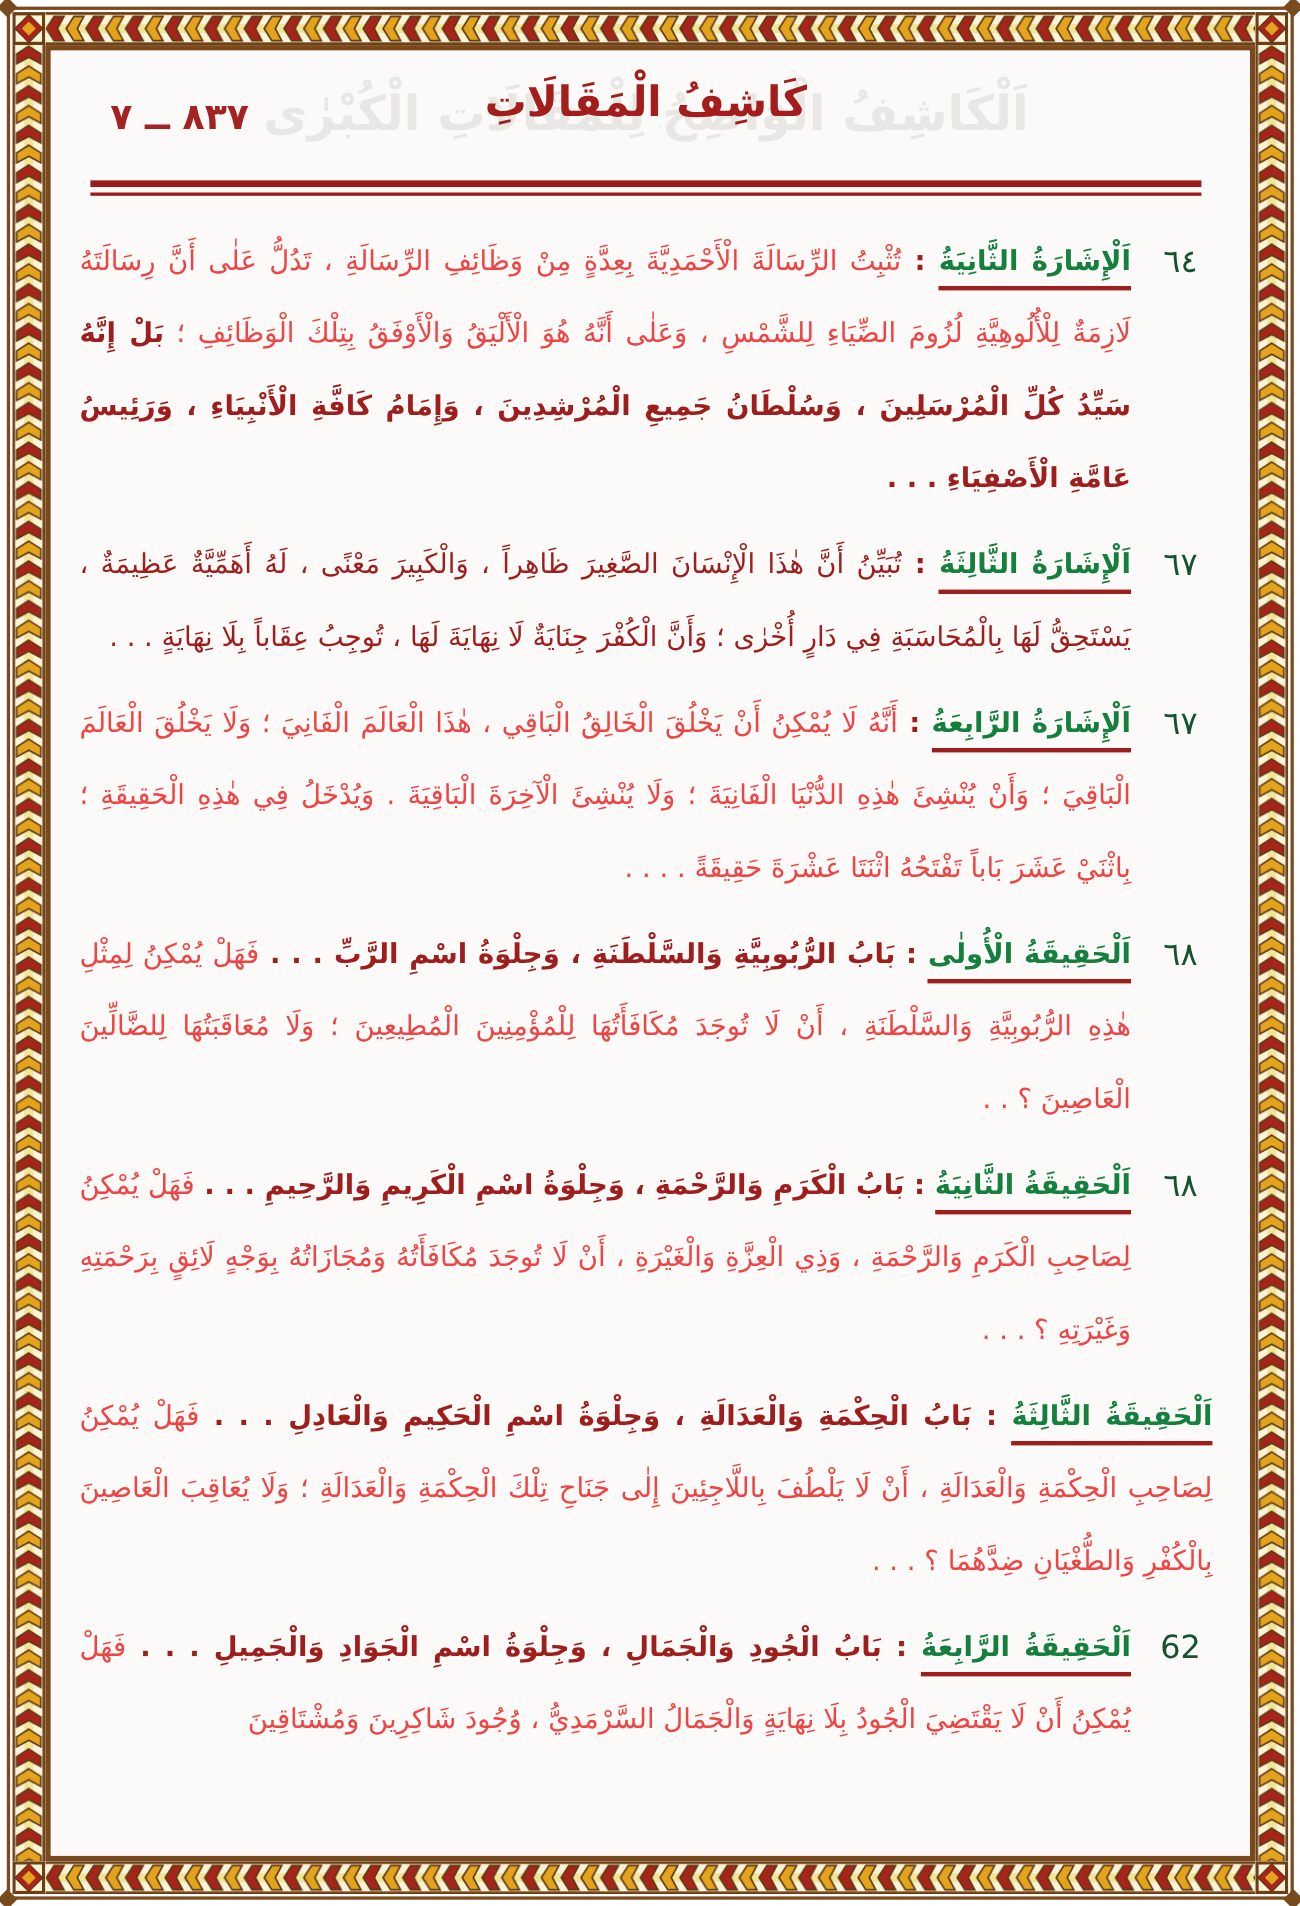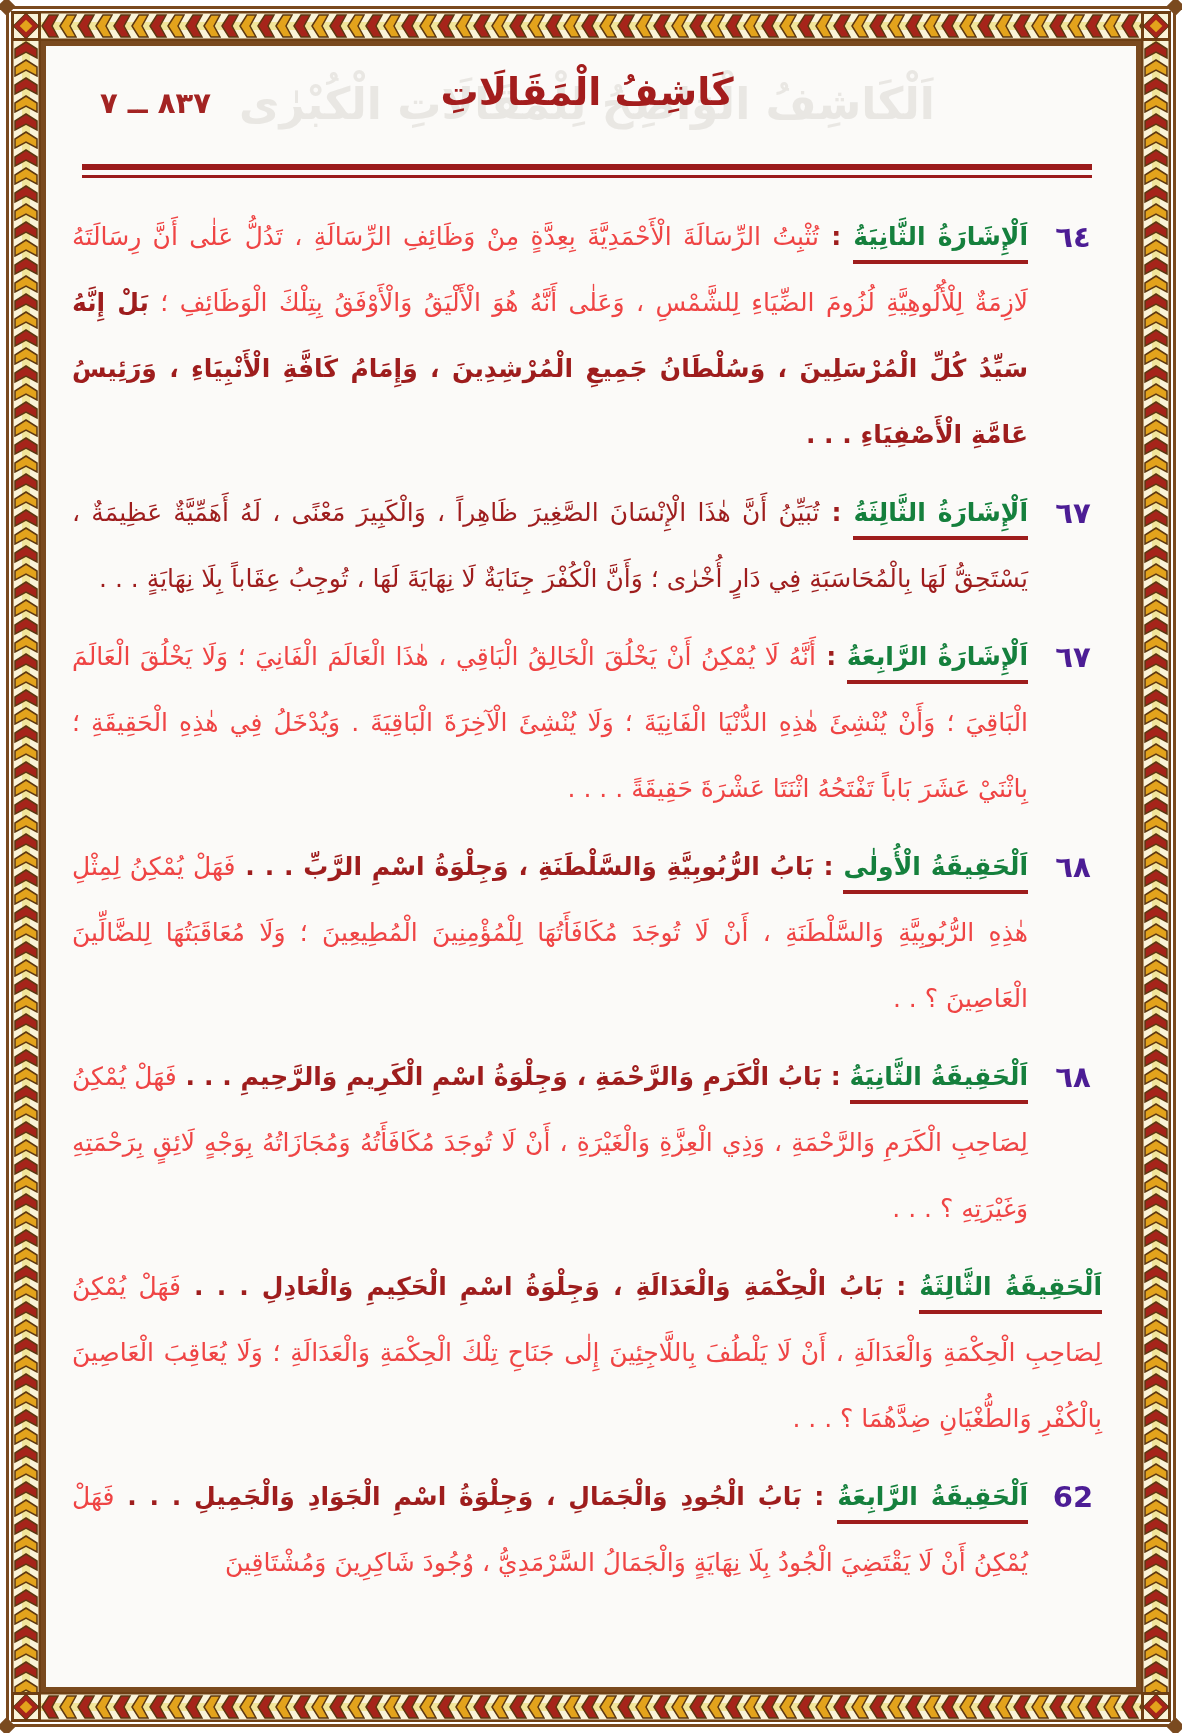--- a/index.html
+++ b/index.html
@@ -32,37 +32,37 @@
     overflow:hidden;
   }
   .header{position:relative;height:96px;}
   .watermark{
     position:absolute;left:0;right:0;top:16px;
     text-align:center;font-size:44px;font-weight:bold;
     color:#E9E7E3;white-space:nowrap;
   }
   .pagenum{
     position:absolute;left:28px;top:24px;
-    font-size:29px;font-weight:bold;color:#A32322;
+    font-size:33px;font-weight:bold;color:#A32322;
     direction:ltr;letter-spacing:2px;
   }
   .title{
     position:absolute;left:0;right:0;top:8px;
     text-align:center;font-size:38px;font-weight:bold;color:#A31D1D;
   }
   .rule{
     height:5px;margin:6px 10px 26px 10px;
     border-top:6px solid #9B1B1B;
     border-bottom:3px solid #9B1B1B;
   }
   .paras{direction:rtl;}
   .para{display:flex;gap:16px;margin-bottom:12px;}
   .para-num{
     flex:0 0 58px;text-align:center;
-    font-size:29px;font-weight:bold;color:#4c1d95;line-height:66px;
+    font-size:29px;font-weight:normal;color:#14532d;line-height:66px;
   }
   .para-text{
     flex:1;font-size:25px;line-height:66px;color:#141414;
     text-align:justify;text-justify:inter-word;
   }
   .h-name{color:#15803d;font-weight:bold;border-bottom:4px solid #9E1D1D;padding-bottom:9px;}
   .h-colon{color:#9E1D1D;font-weight:bold;}
   .seg-red{color:#9E1D1D;}
   .seg-black{color:#ef4444;}
   .seg-bold{font-weight:bold;}

